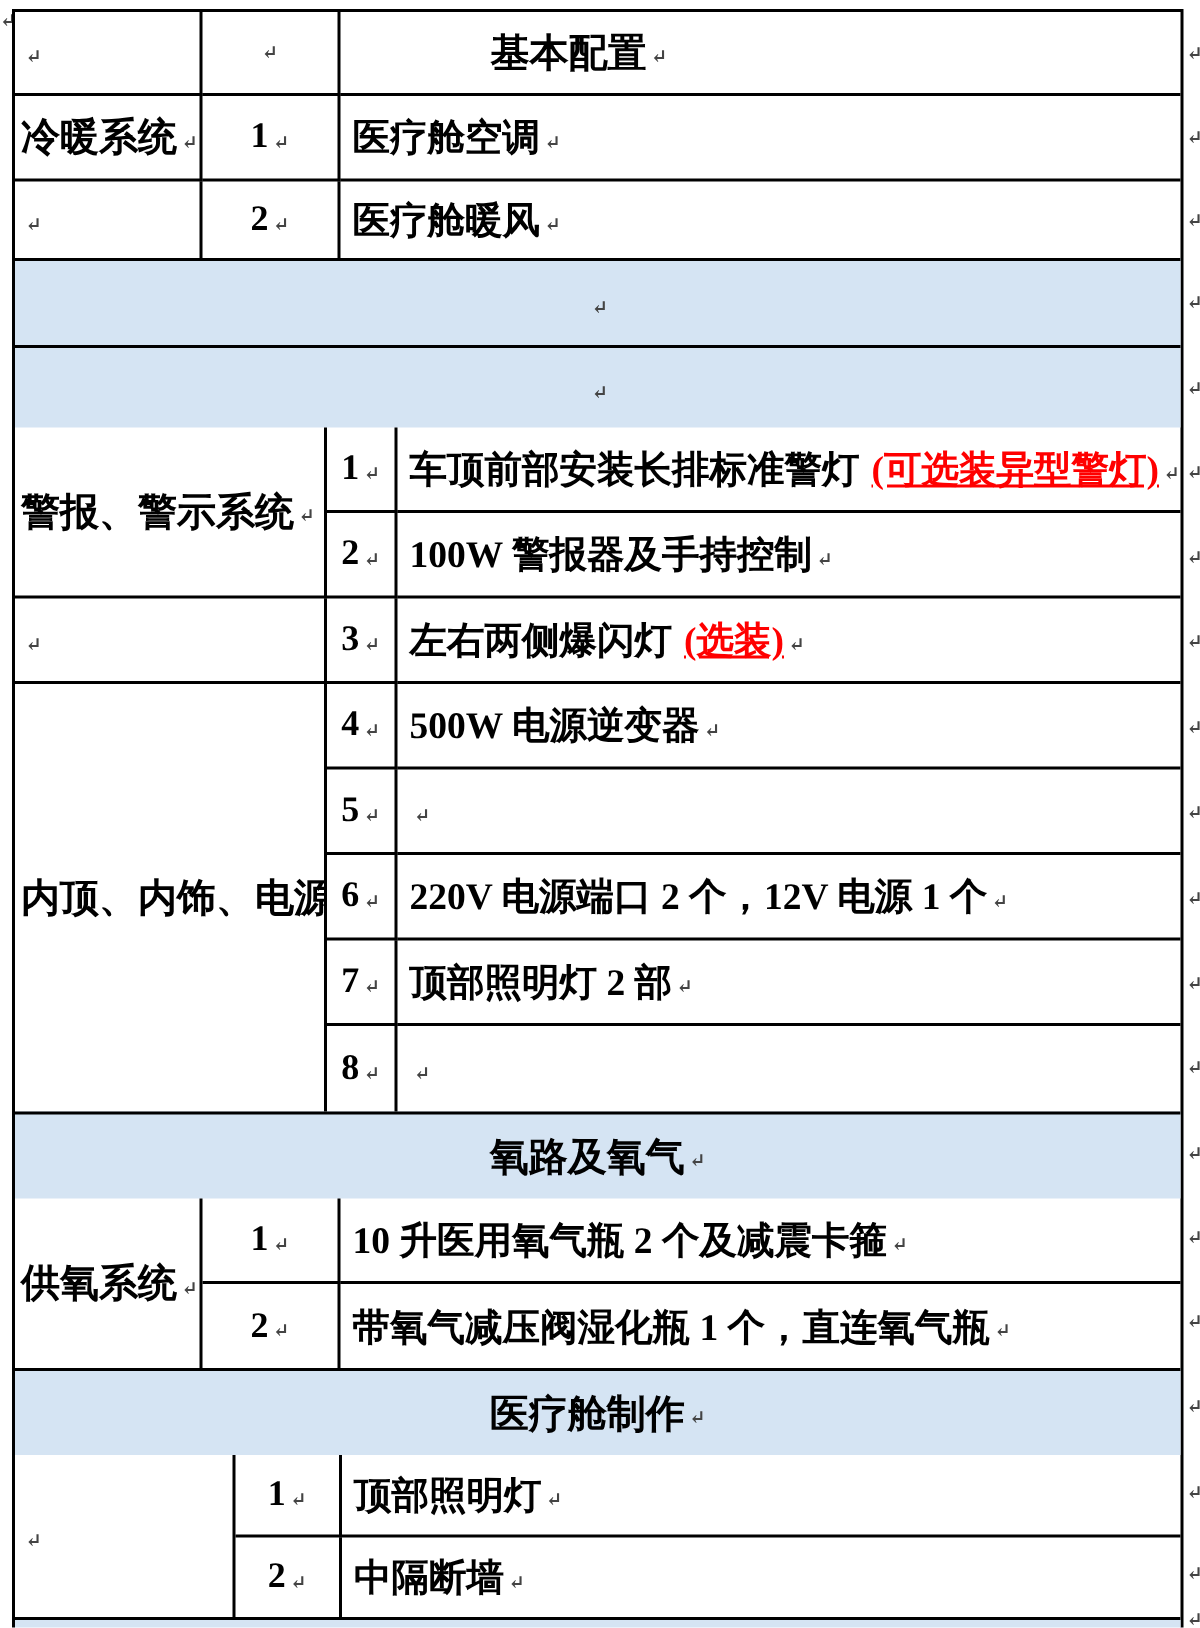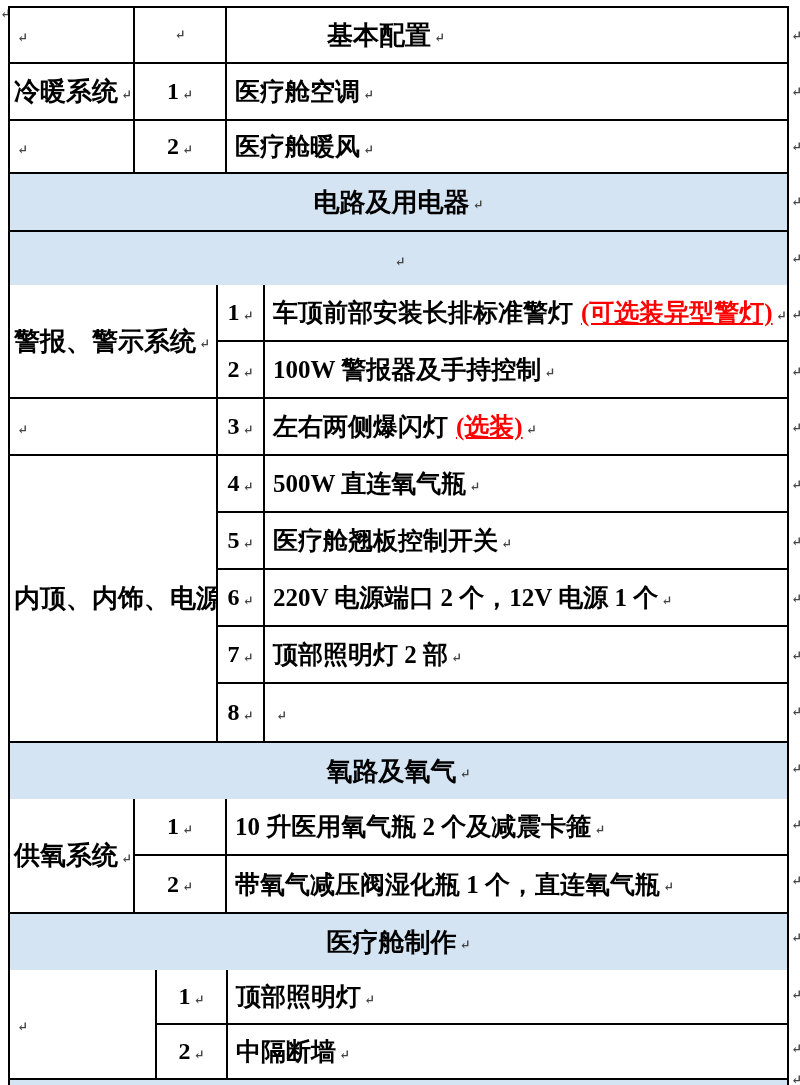--- a/index.html
+++ b/index.html
@@ -76,21 +76,20 @@
         <span>2</span>
           <span class="pm">↵</span>
       </div>
       <div class="c desc endcol lastrow" style="grid-area:3/3">
         <span>医疗舱暖风</span>
           <span class="pm">↵</span>
       </div>
     </div>
 
     <div class="band">
-      <span>电路及用电器</span>
         <span class="pm">↵</span>
     </div>
 
     <div class="band b-empty">
       <span class="pm">↵</span>
     </div>
 
     <div class="sec sec-alarm">
       <div class="c cat" style="grid-area:1/1/3/2">
         <span>警报、警示系统</span>
@@ -129,29 +128,28 @@
       </div>
 
       <div class="c cat lastrow" style="grid-area:4/1/9/2">
         <span>内顶、内饰、电源</span>
       </div>
       <div class="c num" style="grid-area:4/2">
         <span>4</span>
           <span class="pm">↵</span>
       </div>
       <div class="c desc endcol" style="grid-area:4/3">
-        <span>500W 直连氧气瓶</span>
+        <span>500W 电源逆变器</span>
           <span class="pm">↵</span>
       </div>
       <div class="c num" style="grid-area:5/2">
         <span>5</span>
           <span class="pm">↵</span>
       </div>
       <div class="c desc endcol" style="grid-area:5/3">
-        <span>医疗舱翘板控制开关</span>
           <span class="pm">↵</span>
       </div>
       <div class="c num" style="grid-area:6/2">
         <span>6</span>
           <span class="pm">↵</span>
       </div>
       <div class="c desc endcol" style="grid-area:6/3">
         <span>220V 电源端口 2 个，12V 电源 1 个</span>
           <span class="pm">↵</span>
       </div>

